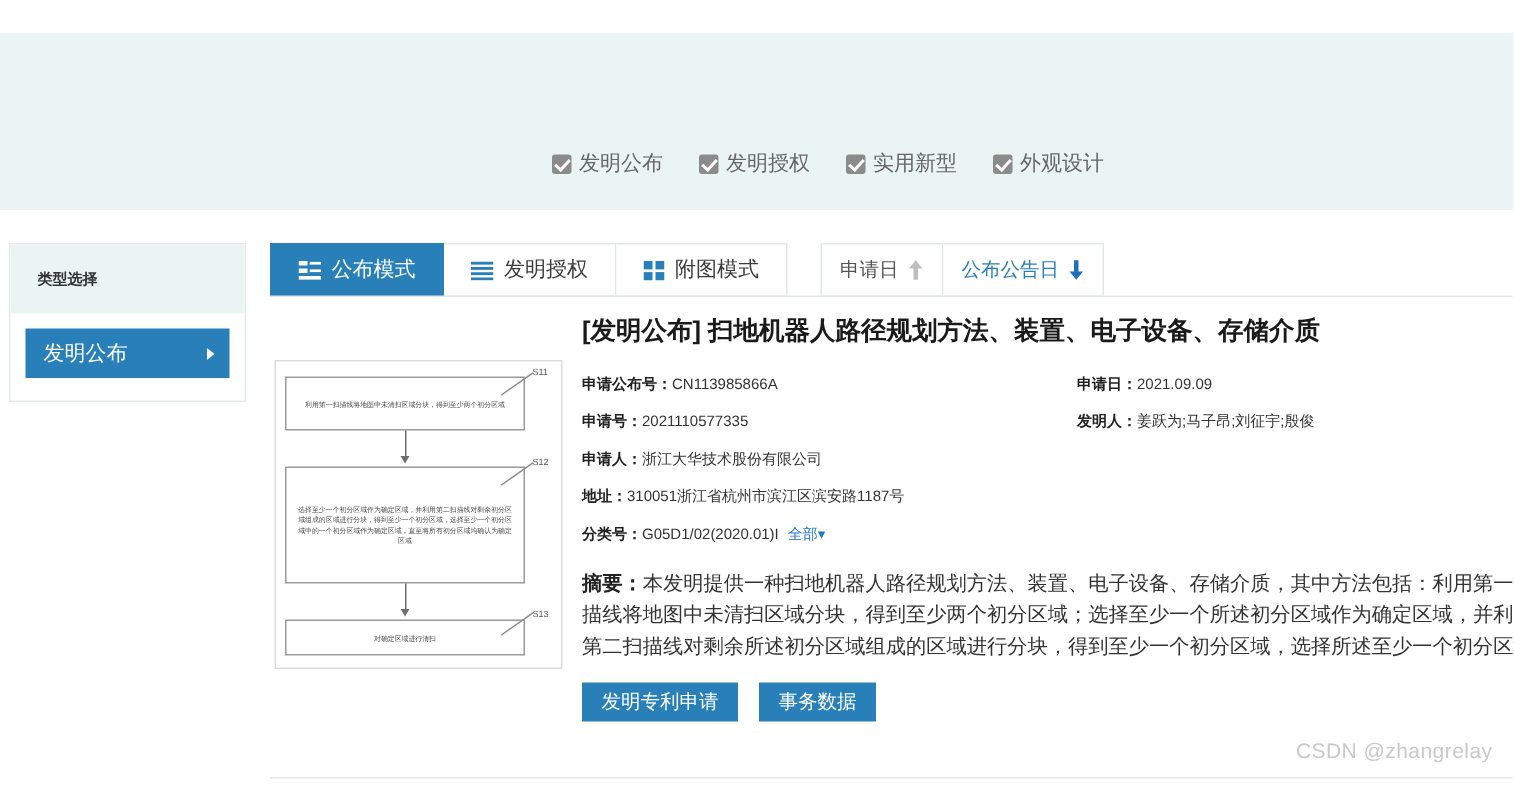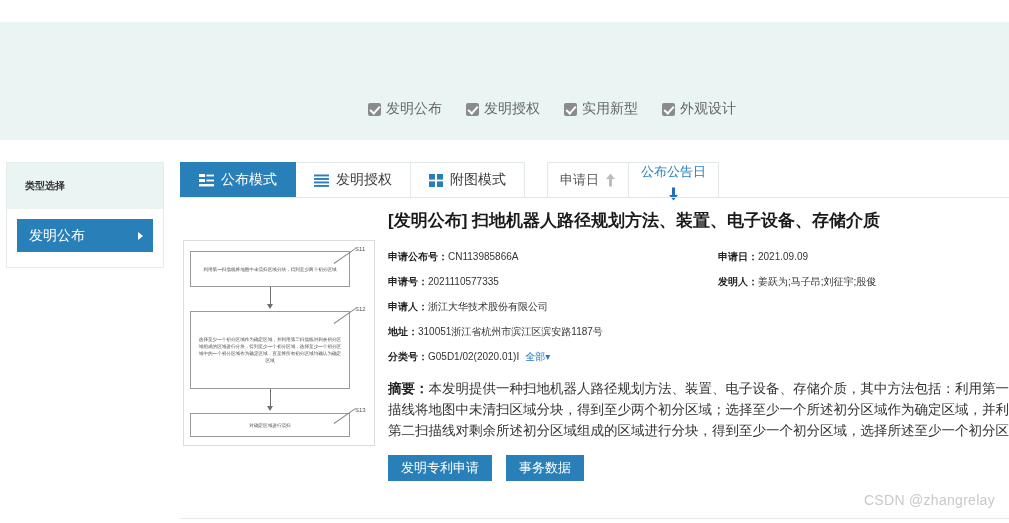--- a/index.html
+++ b/index.html
@@ -91,21 +91,21 @@
   .tab.active { background: #2980b9; color: #fff; border-color: #2980b9; }
   .tab-icon { display: flex; flex: none; }
 
   .sortgroup { display: flex; align-items: stretch; margin-left: 22px; }
   .sortbtn {
     display: flex; align-items: center; gap: 6px; padding: 0 12px;
     font-size: 13px; cursor: pointer; background: #fff;
     border: 1px solid #e2e7ea; border-left: none; color: #555;
   }
   .sortbtn:first-child { border-left: 1px solid #e2e7ea; }
-  .sortbtn.active { color: #2980b9; flex-direction: column; }
+  .sortbtn.active { color: #2980b9; }
   .arrow-up, .arrow-dn { display:flex; }
 
   .tabbar-underline {
     position: absolute; left: 0; right: 0; bottom: 0; height: 1px; background: #e2e7ea;
   }
 
   
   .record { display: flex; padding: 12px 0 0 0; }
   .thumb {
     width: 200px; flex: none; padding-left: 3px; padding-top: 30px;

